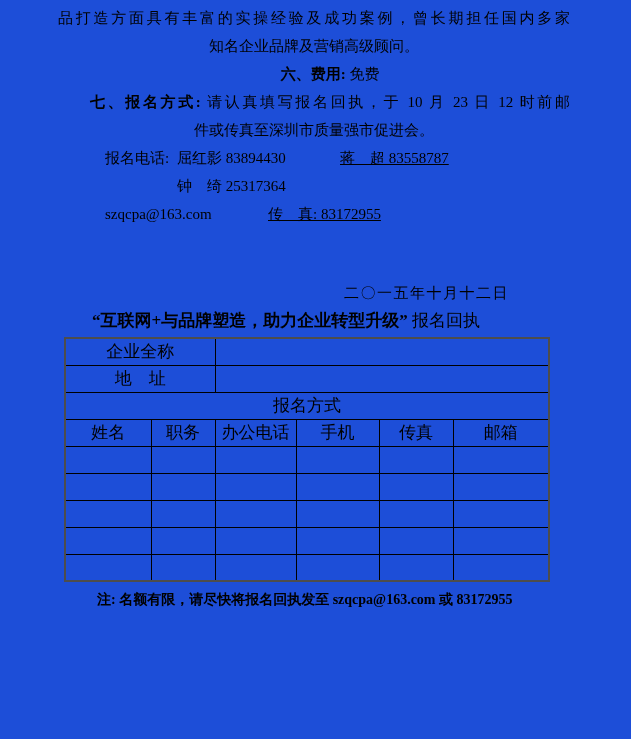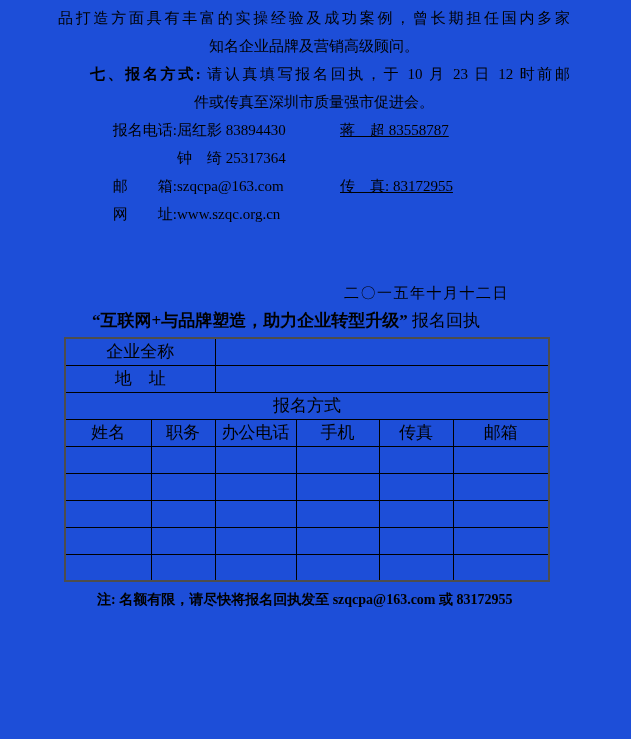--- a/index.html
+++ b/index.html
@@ -27,21 +27,21 @@
     white-space: normal;
     text-align: justify;
     text-align-last: justify;
     text-justify: inter-character;
   }
   .indent { text-indent: 32px; }
   .b { font-weight: bold; }
   
   .contacts { margin-left: 47px; }
   .c-row { display: flex; height: 28px; line-height: 28px; font-size: 15px; }
-  .c-label { width: 72px; flex: none; text-align: right; }
+  .c-label { width: 72px; flex: none; }
   .c-v1 { width: 163px; flex: none; }
   .c-v2 { flex: none; text-decoration: underline; }
   
   .date-line {
     margin-top: 51px;
     margin-left: 286px;
     font-size: 15px;
     line-height: 28px;
     letter-spacing: 1.5px;
     height: 28px;
@@ -92,44 +92,39 @@
   }
 </style>
 </head>
 <body>
 
 <div class="page">
 
   <div class="line stretch">品打造方面具有丰富的实操经验及成功案例，曾长期担任国内多家</div>
   <div class="line">知名企业品牌及营销高级顾问。</div>
 
+  <div class="line indent"><span class="b">六、费用:</span><span> 免费</span></div>
 
   <div class="line indent stretch"><span class="b">七、报名方式:</span><span> 请认真填写报名回执，于 10 月 23 日 12 时前邮</span></div>
   <div class="line">件或传真至深圳市质量强市促进会。</div>
 
   <div class="contacts">
     <div class="c-row">
       <span class="c-label">报名电话:</span>
       <span class="c-v1">屈红影 83894430</span>
       <span class="c-v2">蒋　超 83558787</span>
     </div>
     <div class="c-row">
       <span class="c-label"></span>
       <span class="c-v1">钟　绮 25317364</span>
       <span class="c-v2"></span>
     </div>
     <div class="c-row">
-      <span class="c-label">邮　　箱:</span>
       <span class="c-v1">szqcpa@163.com</span>
       <span class="c-v2">传　真: 83172955</span>
-    </div>
-    <div class="c-row">
-      <span class="c-label">网　　址:</span>
-      <span class="c-v1">www.szqc.org.cn</span>
-      <span class="c-v2"></span>
     </div>
   </div>
 
   <div class="date-line">二〇一五年十月十二日</div>
 
 
   <div class="form-title"><span class="b">“互联网+与品牌塑造，助力企业转型升级”</span><span> 报名回执</span></div>
 
   <table class="reg">
     <colgroup>

